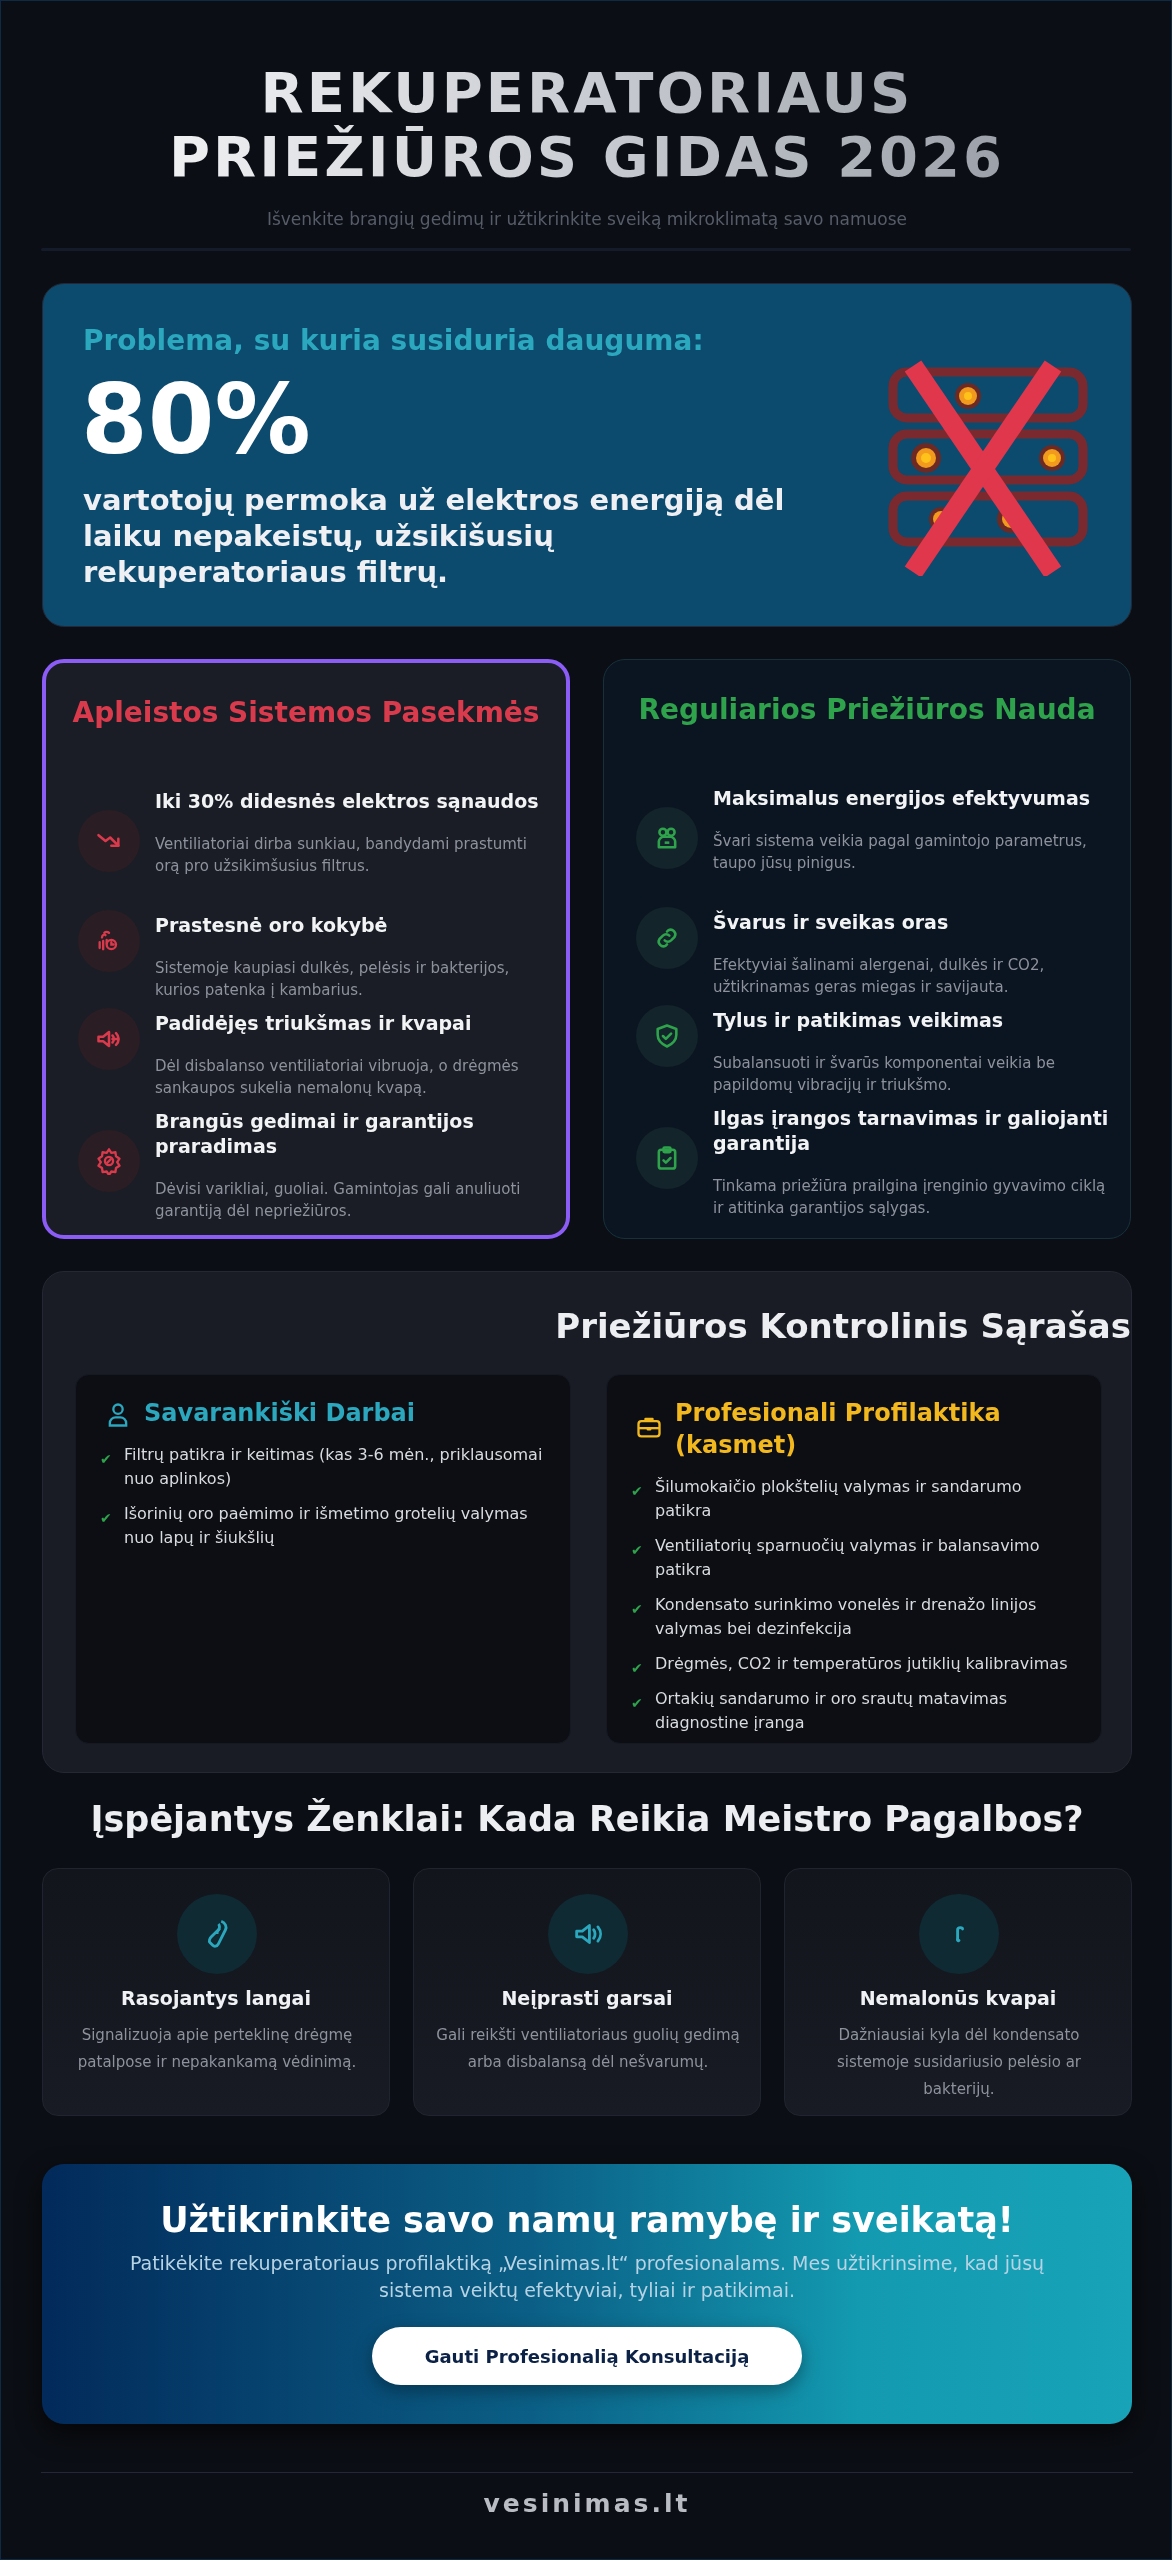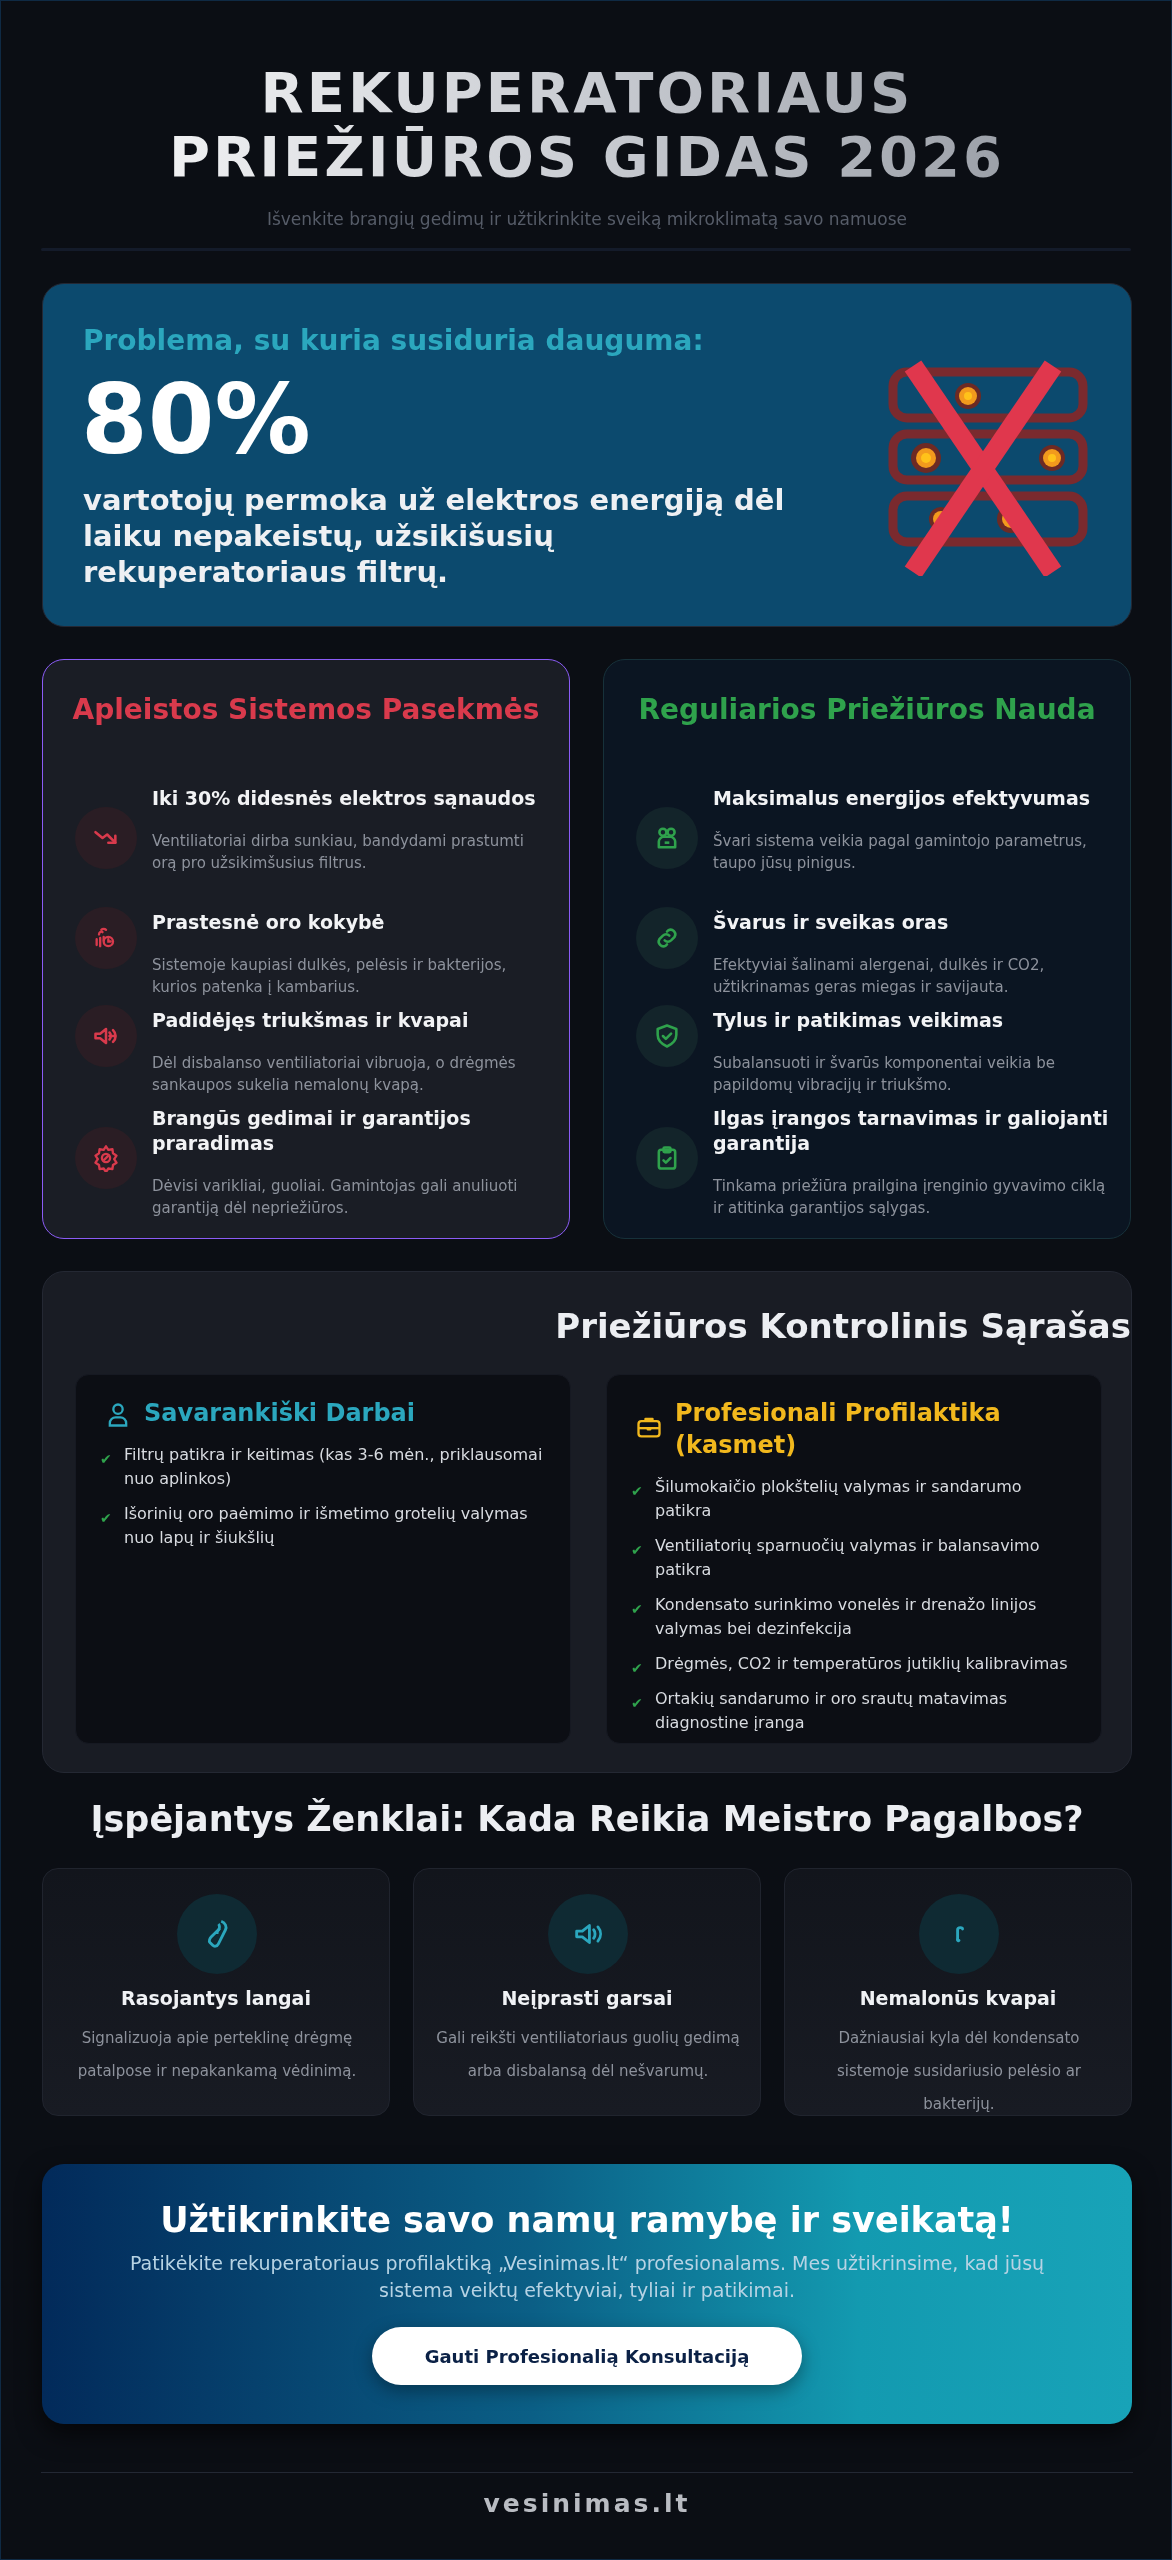--- a/index.html
+++ b/index.html
@@ -16,21 +16,21 @@
 
   .card { position: absolute; border-radius: 22px; }
 
   .problem { left: 41px; top: 282px; width: 1090px; height: 344px; background: #0c4a6e; border: 1px solid #232834; }
   .problem-label { position: absolute; left: 40px; top: 40px; font-size: 28px; font-weight: bold; color: #2ba7be; }
   .problem-stat { position: absolute; left: 38px; top: 80px; font-size: 96px; font-weight: bold; color: #ffffff; }
   .problem-text { position: absolute; left: 40px; top: 198px; width: 720px; font-size: 29px; font-weight: bold; line-height: 36px; color: #eef0f3; }
   .problem-icon { position: absolute; left: 820px; top: 52px; width: 240px; height: 240px; }
 
   .twocol { top: 658px; width: 528px; height: 580px; }
-  .bad { left: 41px; background: #1a1d25; border: 1px solid #8b5cf6; }
+  .bad { left: 41px; background: #1a1d25; border: 4px solid #8b5cf6; }
   .good { left: 602px; background: #0b1522; border: 1px solid #17313a; }
   .col-title { position: absolute; left: 0; top: 32px; width: 100%; text-align: center; font-size: 28px; font-weight: bold; line-height: 35px; }
   .bad .col-title { color: #d93a4c; }
   .good .col-title { color: #2fa24c; }
   .col-item { position: absolute; left: 32px; width: 470px; }
   .col-icon { position: absolute; left: 0; width: 62px; height: 62px; border-radius: 50%; display: flex; align-items: center; justify-content: center; }
   .bad .col-icon { background: #2a1d24; }
   .good .col-icon { background: #13242a; }
   .col-icon svg { width: 28px; height: 28px; }
   .col-text { position: absolute; left: 77px; width: 400px; }
@@ -49,21 +49,21 @@
   .right .check-head-text { color: #f2b81d; }
   .check-list { position: absolute; left: 24px; width: 450px; list-style: none; }
   .check-list li { position: relative; padding-left: 24px; font-size: 16px; line-height: 24px; color: #d8dbe0; margin-bottom: 11px; }
   .check-list li .tick { position: absolute; left: 0; top: 4px; color: #2fa24c; font-size: 14px; }
 
   .warn-title { position: absolute; left: 0; top: 1798px; width: 1172px; text-align: center; font-size: 35px; font-weight: bold; color: #eceef2; }
   .warn-card { top: 1867px; width: 348px; height: 248px; background: linear-gradient(180deg, #12151c 0%, #181b23 100%); border: 1px solid #20242e; border-radius: 16px; }
   .warn-icon { position: absolute; left: 134px; top: 25px; width: 80px; height: 80px; border-radius: 50%; background: #0f2a33; display: flex; align-items: center; justify-content: center; }
   .warn-icon svg { width: 34px; height: 34px; }
   .warn-head { position: absolute; left: 0; top: 118px; width: 100%; text-align: center; font-size: 19px; font-weight: bold; color: #f0f2f5; }
-  .warn-desc { position: absolute; left: 20px; top: 153px; width: 308px; text-align: center; font-size: 15px; line-height: 33px; color: #8d929c; }
+  .warn-desc { position: absolute; left: 20px; top: 153px; width: 308px; text-align: center; font-size: 15px; line-height: 27px; color: #8d929c; }
 
   .cta { left: 41px; top: 2163px; width: 1090px; height: 260px; background: linear-gradient(90deg, #022a5a 0%, #0b5f86 45%, #139ab0 75%, #18a3b8 100%); box-shadow: 0 10px 25px rgba(0,0,0,0.6); }
   .cta-title { position: absolute; left: 0; top: 36px; width: 100%; text-align: center; font-size: 35px; font-weight: bold; color: #ffffff; }
   .cta-text { position: absolute; left: 60px; top: 86px; width: 970px; text-align: center; font-size: 19px; line-height: 27px; color: #b7d3e4; }
   .cta-button { position: absolute; left: 330px; top: 163px; width: 430px; height: 58px; border-radius: 29px; background: #ffffff; border: none; color: #0b2146; font-family: "DejaVu Sans", sans-serif; font-size: 18px; font-weight: bold; box-shadow: 0 6px 18px rgba(0,0,0,0.35); cursor: pointer; }
 
   .footer-line { position: absolute; left: 40px; top: 2471px; width: 1092px; height: 1px; background: #232834; }
   .footer-brand { position: absolute; left: 0; top: 2488px; width: 1172px; text-align: center; font-size: 25px; font-weight: bold; letter-spacing: 3px; color: #b9bcc2; }
 </style>
 </head>

